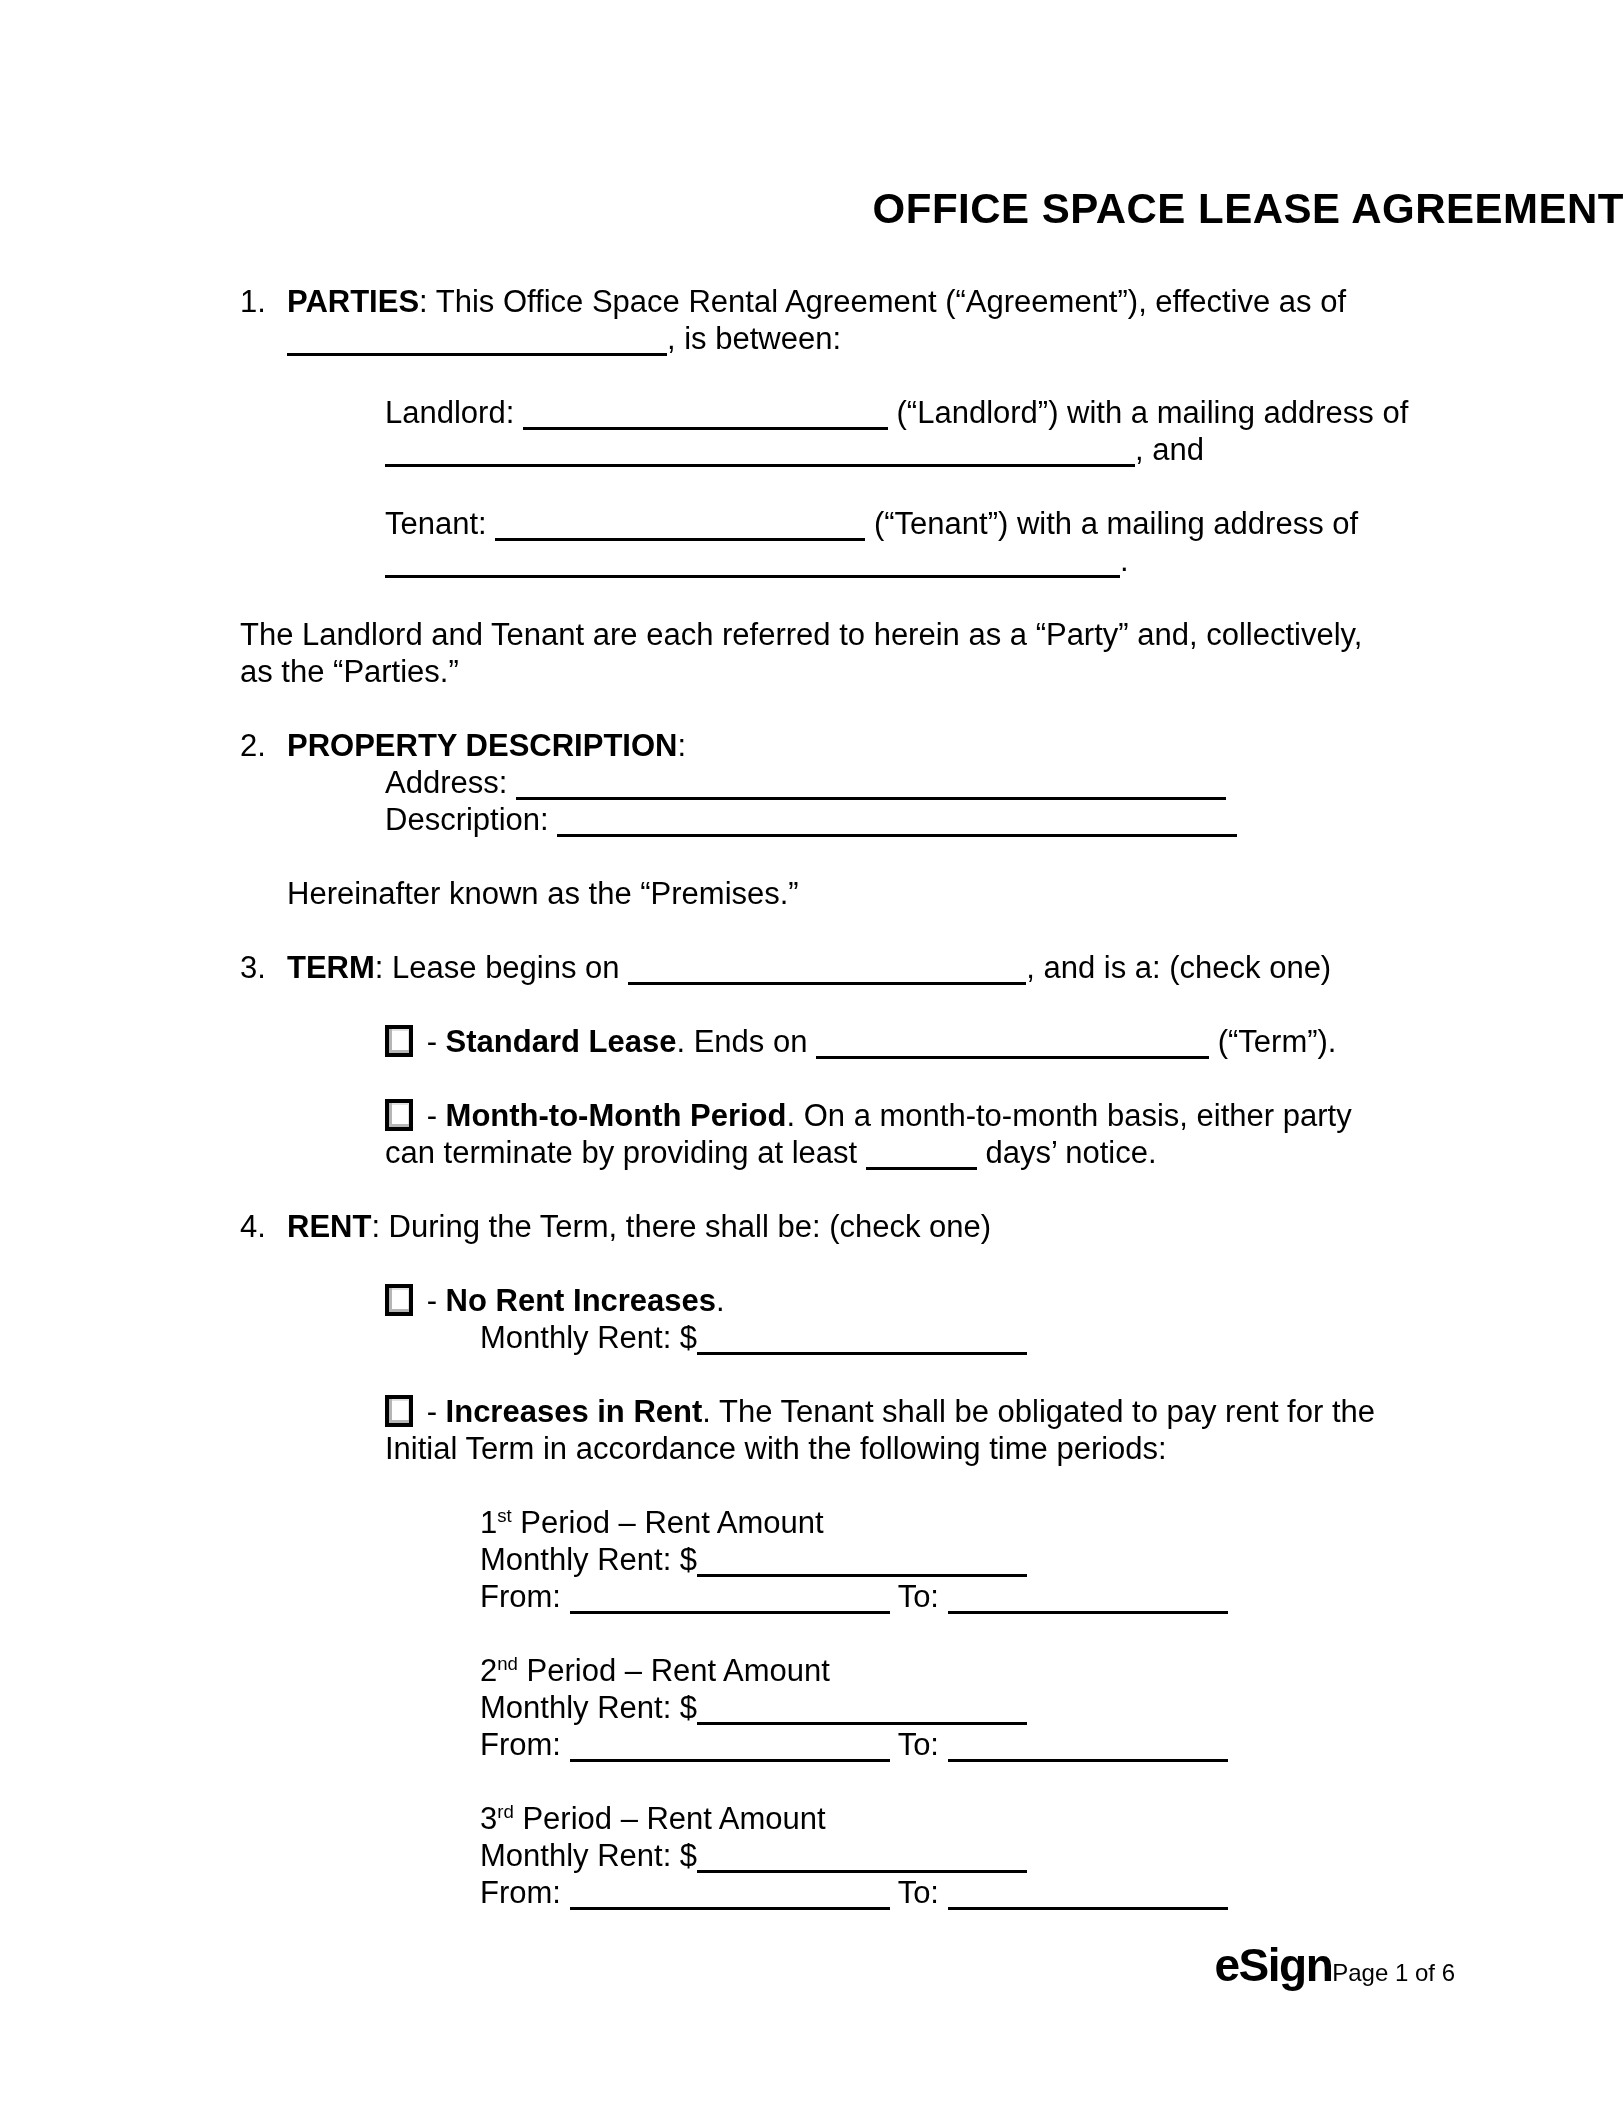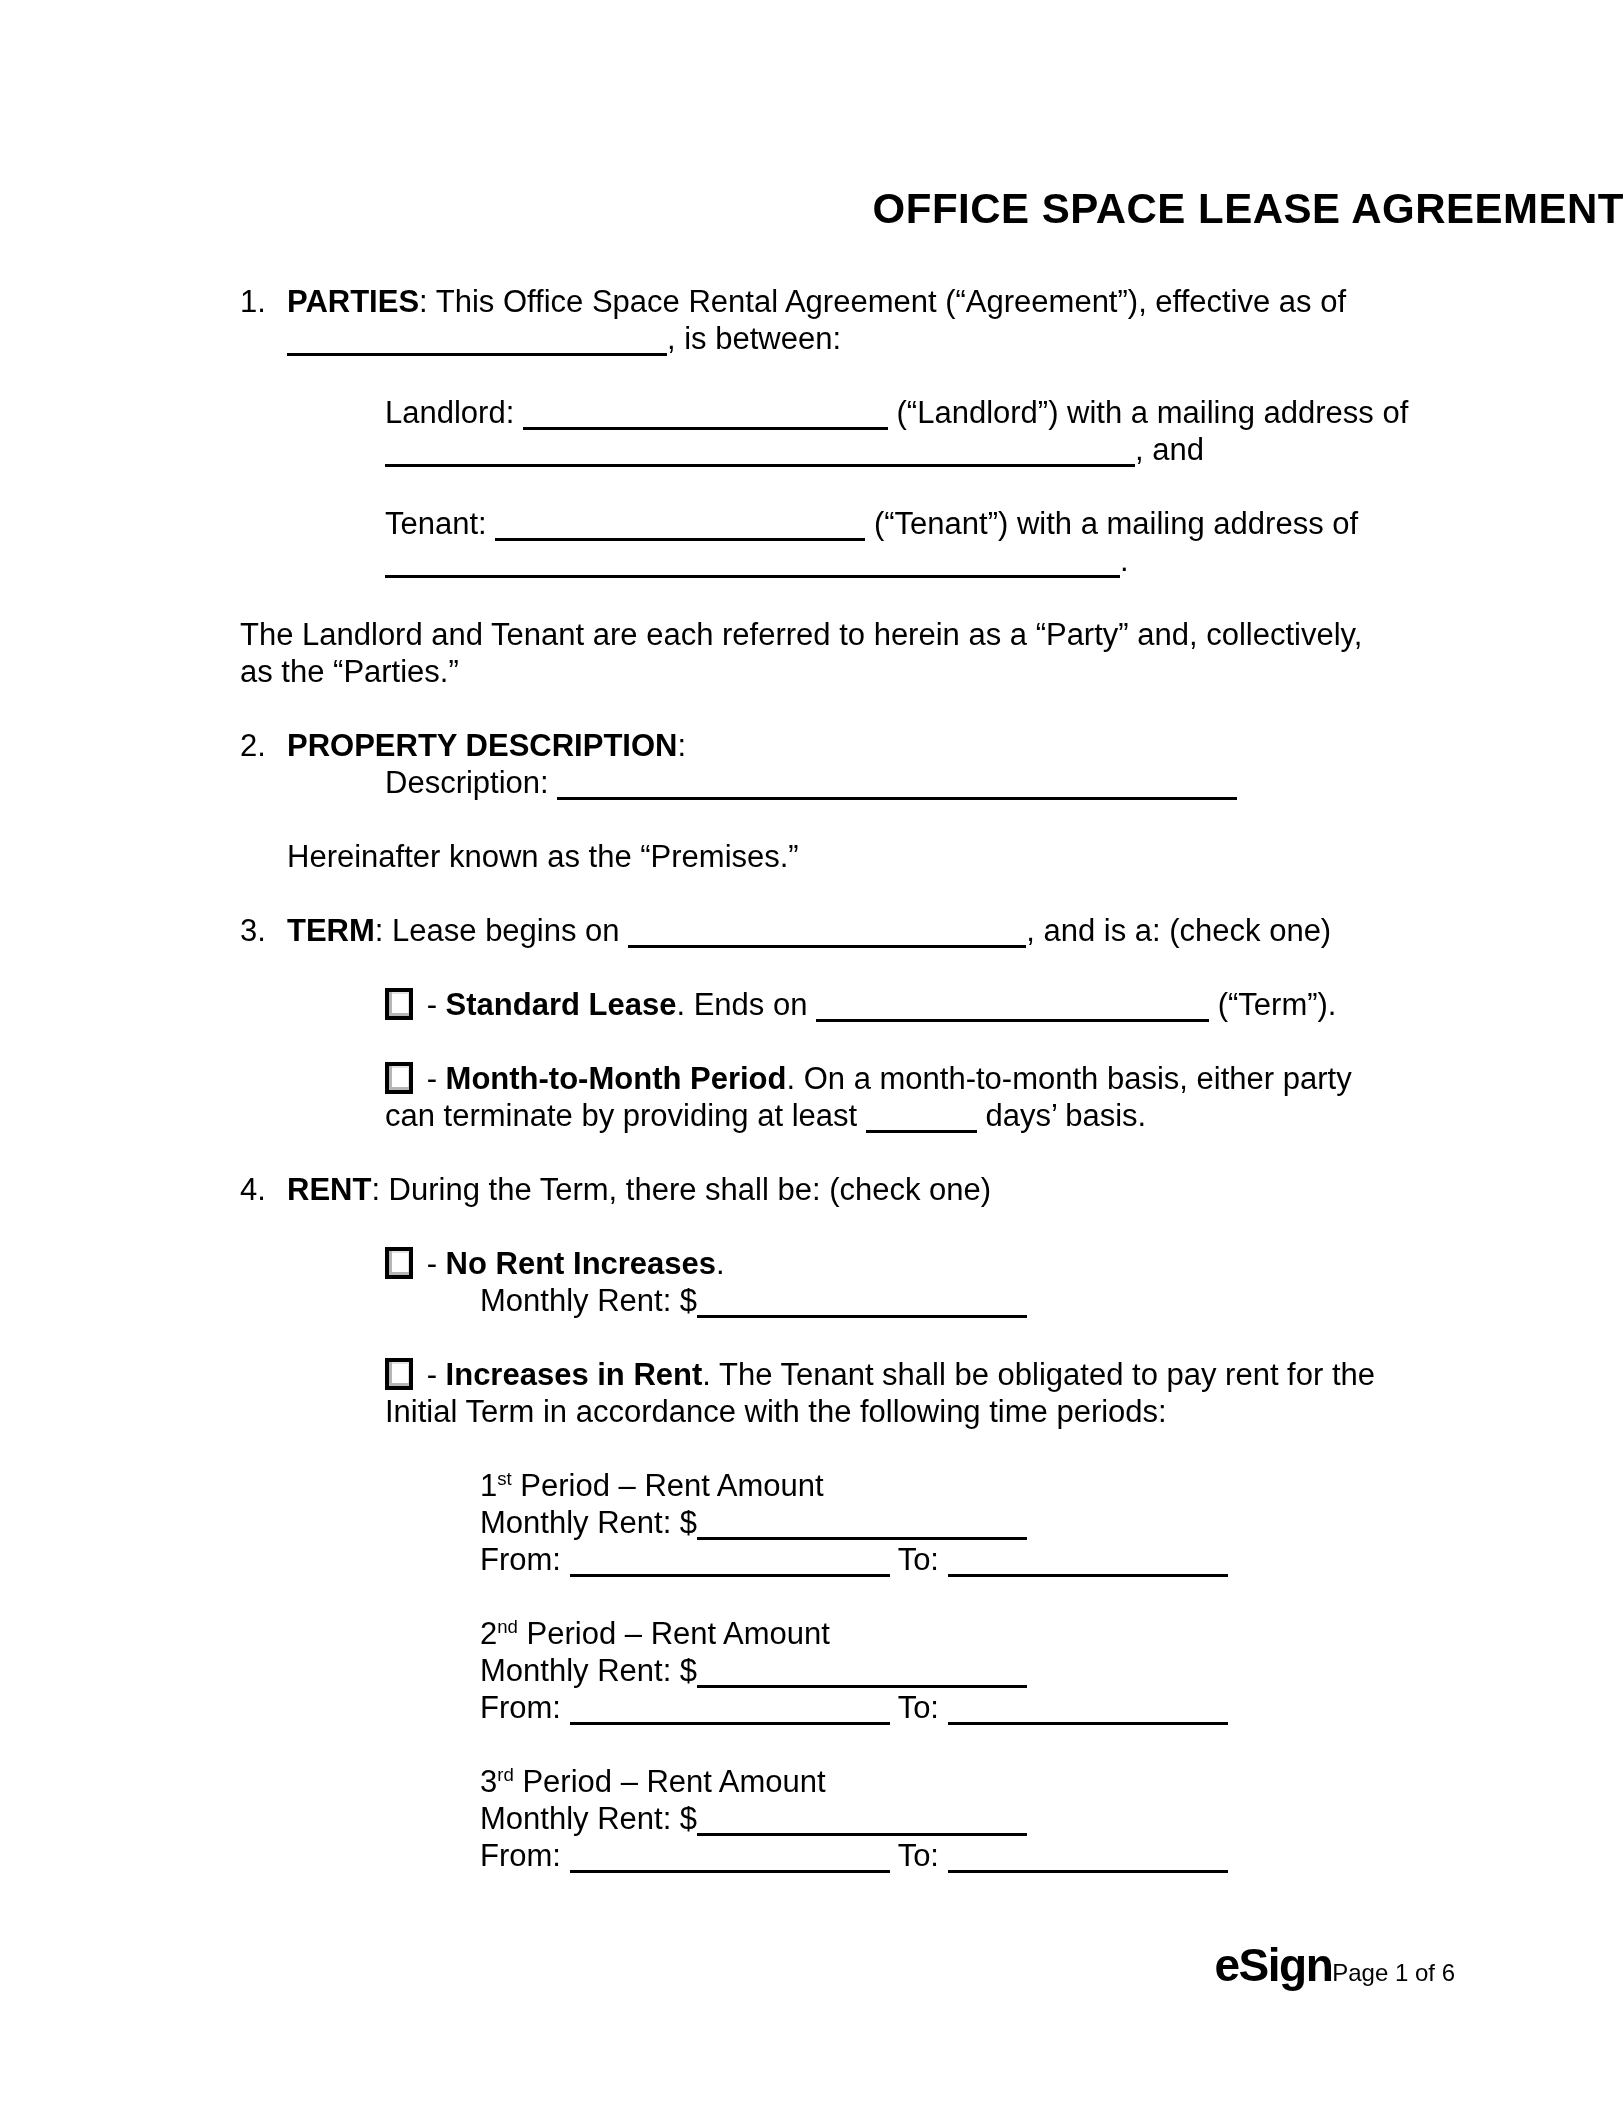--- a/index.html
+++ b/index.html
@@ -48,20 +48,22 @@
     <span class="blank" style="width:370px"></span>
     <span>(“Tenant”) with a mailing address of</span></div>
   <div class="line l-ind2"><span class="blank" style="width:735px"></span><span>.</span></div>
   <div class="gap"></div>
 
   <div class="line l-num">The Landlord and Tenant are each referred to herein as a “Party” and, collectively,</div>
   <div class="line l-num">as the “Parties.”</div>
   <div class="gap"></div>
 
   <div class="line l-num"><span class="num">2.</span><span class="b">PROPERTY DESCRIPTION</span><span>:</span></div>
+  <div class="line l-ind2"><span class="ul">Address</span><span>:</span>
+    <span class="blank" style="width:710px"></span></div>
   <div class="line l-ind2"><span class="ul">Description</span><span>:</span>
     <span class="blank" style="width:680px"></span></div>
   <div class="gap"></div>
 
   <div class="line l-body">Hereinafter known as the “Premises.”</div>
   <div class="gap"></div>
 
   <div class="line l-num"><span class="num">3.</span><span class="b">TERM</span><span>: Lease begins on</span>
     <span class="blank" style="width:398px"></span><span>, and is a: (check one)</span></div>
   <div class="gap"></div>
@@ -71,21 +73,21 @@
     <span class="b">Standard Lease</span><span>. Ends on</span>
     <span class="blank" style="width:393px"></span>
     <span>(“Term”).</span></div>
   <div class="gap"></div>
 
   <div class="line l-ind2"><span class="checkbox"><span class="checkbox-inner"></span></span>
     <span>-</span>
     <span class="b">Month-to-Month Period</span><span>. On a month-to-month basis, either party</span></div>
   <div class="line l-ind2"><span>can terminate by providing at least</span>
     <span class="blank" style="width:111px"></span>
-    <span>days’ basis.</span></div>
+    <span>days’ notice.</span></div>
   <div class="gap"></div>
 
   <div class="line l-num"><span class="num">4.</span><span class="b">RENT</span><span>: During the Term, there shall be: (check one)</span></div>
   <div class="gap"></div>
 
   <div class="line l-ind2"><span class="checkbox"><span class="checkbox-inner"></span></span>
     <span>-</span>
     <span class="b">No Rent Increases</span><span>.</span></div>
   <div class="line l-ind3"><span>Monthly Rent: $</span><span class="blank" style="width:330px"></span></div>
   <div class="gap"></div>

